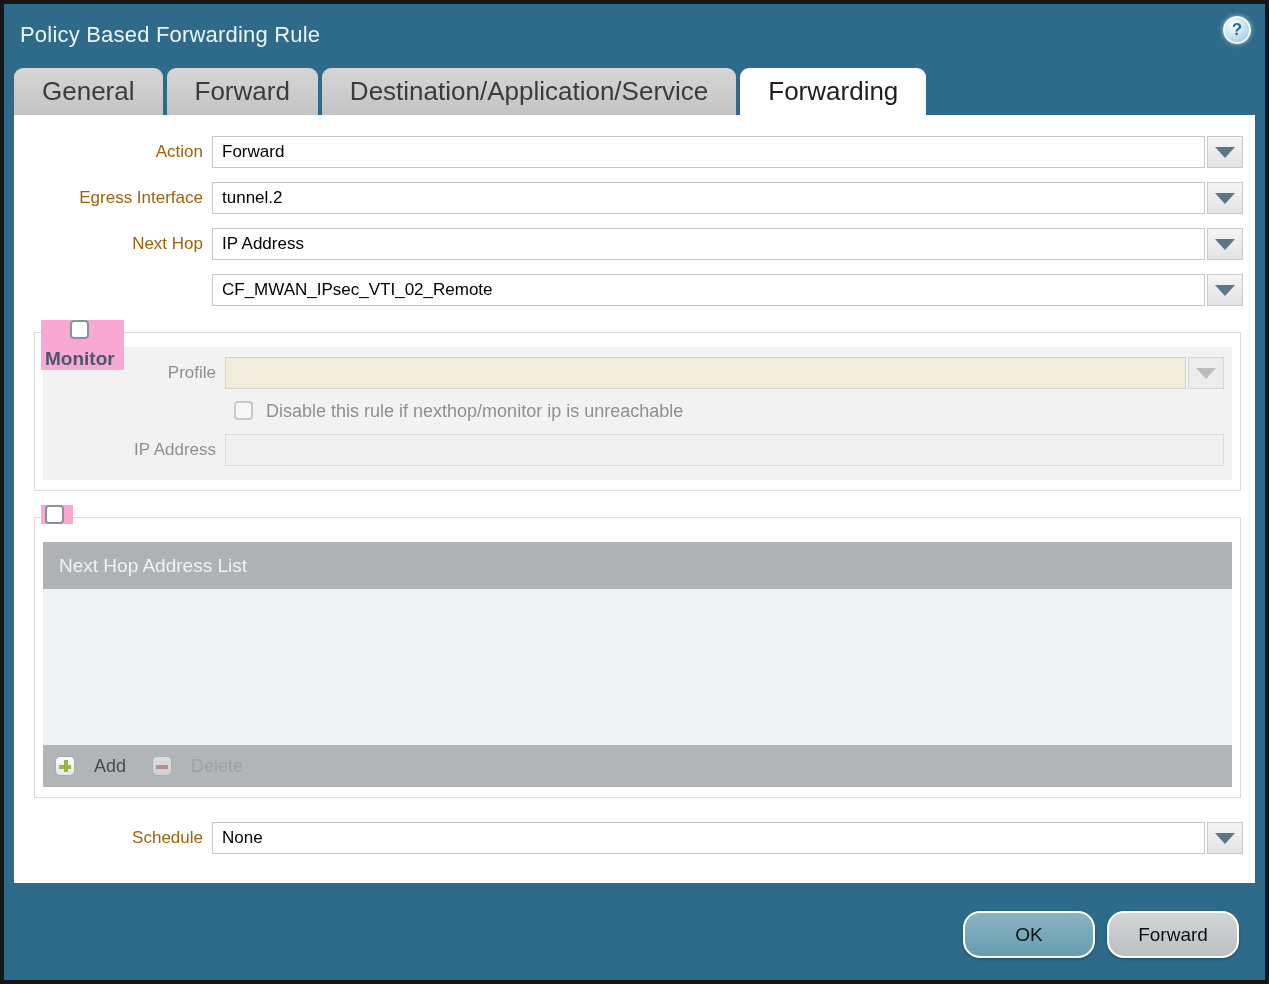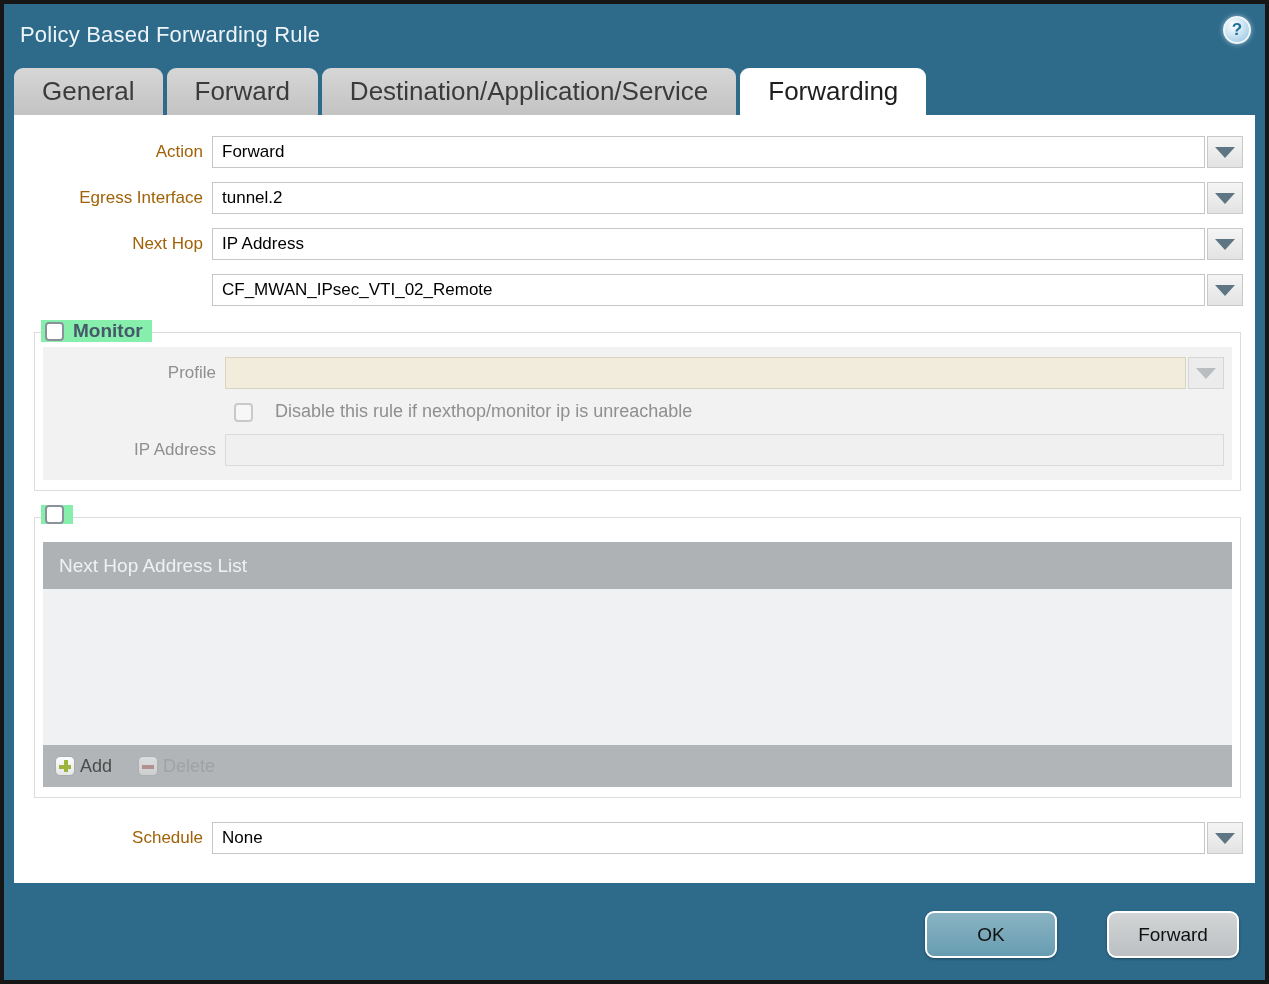--- a/index.html
+++ b/index.html
@@ -58,57 +58,57 @@
   .ddbtn.disabled .arrow{border-top-color:#b9bdbf;}
   
   .cb{
     width:19px;height:19px;border:2px solid #8b919b;border-radius:4px;background:#fff;
     flex:none;cursor:pointer;
   }
   .cb.disabled{border-color:#c9c9c9;background:#f7f7f7;cursor:default;}
   
   .group{position:relative;border:1px solid #dcdcdc;margin:26px 14px 0 20px;padding:14px 8px 10px;}
   .legend{
-    position:absolute;top:-13px;left:6px;background:#86efac;display:flex;align-items:center;gap:9px;
-    padding:0 9px 0 4px;font-weight:bold;font-size:19px;color:var(--legend-text);
+    position:absolute;top:-13px;left:6px;background:#f9a8d4;display:flex;align-items:center;gap:9px;
+    padding:0 9px 0 4px;font-weight:bold;font-size:19px;color:var(--legend-text);flex-direction:column;
   }
   .panel{background:#f2f2f2;padding:10px 0 14px;}
   .panel .row{margin:0 8px 12px 0;}
   .panel .row:last-child{margin-bottom:0;}
   .panel .lbl{width:182px;color:#8f8f8f;}
   .field.beige{background:var(--disabled-field-bg);border-color:#d9d4c2;}
   .field.gray{background:#f0f0f0;border-color:#dadada;}
-  .cbrow{display:flex;align-items:flex-end;gap:22px;margin:0 8px 12px 191px;}
+  .cbrow{display:flex;align-items:flex-start;gap:13px;margin:0 8px 12px 191px;}
   .cbrow .cbl{font-size:18px;color:#8f8f8f;}
   
   .table{margin-top:10px;}
   .thead{height:47px;background:var(--table-header-bg);display:flex;align-items:center;padding-left:16px;
          color:#f0f2f2;font-size:19px;text-align:right;}
   .tbody{height:156px;background:#f0f1f2;}
   .tfoot{height:42px;background:var(--table-footer-bg);display:flex;align-items:center;gap:26px;padding-left:12px;}
-  .tbtn{display:flex;align-items:center;gap:5px;cursor:pointer;}
+  .tbtn{display:flex;align-items:center;gap:19px;cursor:pointer;}
   .tbtn.disabled{cursor:default;}
   .sqicon{
     width:20px;height:20px;border-radius:5px;border:1px solid #a9adaf;
     background:linear-gradient(#fdfdfd,#e6e6e6);position:relative;flex:none;
   }
   .plus::before,.plus::after{content:"";position:absolute;background:var(--add-icon-green);}
   .plus::before{left:3px;right:3px;top:8px;height:4px;}
   .plus::after{top:3px;bottom:3px;left:8px;width:4px;}
   .minus{opacity:.55;}
   .minus::before{content:"";position:absolute;background:var(--delete-icon-red);left:3px;right:3px;top:8px;height:4px;}
   .tbtn-label{font-size:18px;color:#4b4b4b;}
   .tbtn.disabled .tbtn-label{color:#9fa3a5;}
   
   .row.schedule{margin-top:24px;}
   
   .dlg-footer{display:flex;justify-content:flex-end;gap:12px;padding:28px 26px 0 0;}
   .btn{
-    width:132px;height:47px;border:2px solid #fff;border-radius:9px;font-size:19px;color:#101010;
-    font-family:inherit;cursor:pointer;box-shadow:0 1px 3px rgba(0,0,0,.35);margin-left:38px;
+    width:132px;height:47px;border:2px solid #fff;border-radius:17px;font-size:19px;color:#101010;
+    font-family:inherit;cursor:pointer;box-shadow:0 1px 3px rgba(0,0,0,.35);
   }
   .btn.ok{background:linear-gradient(#8ab3c3,#679db1);}
   .btn.cancel{background:linear-gradient(#d3d5d6,#bcc0c2);}
 </style>
 </head>
 <body>
 
 <div class="screen">
 
   <div class="titlebar">

